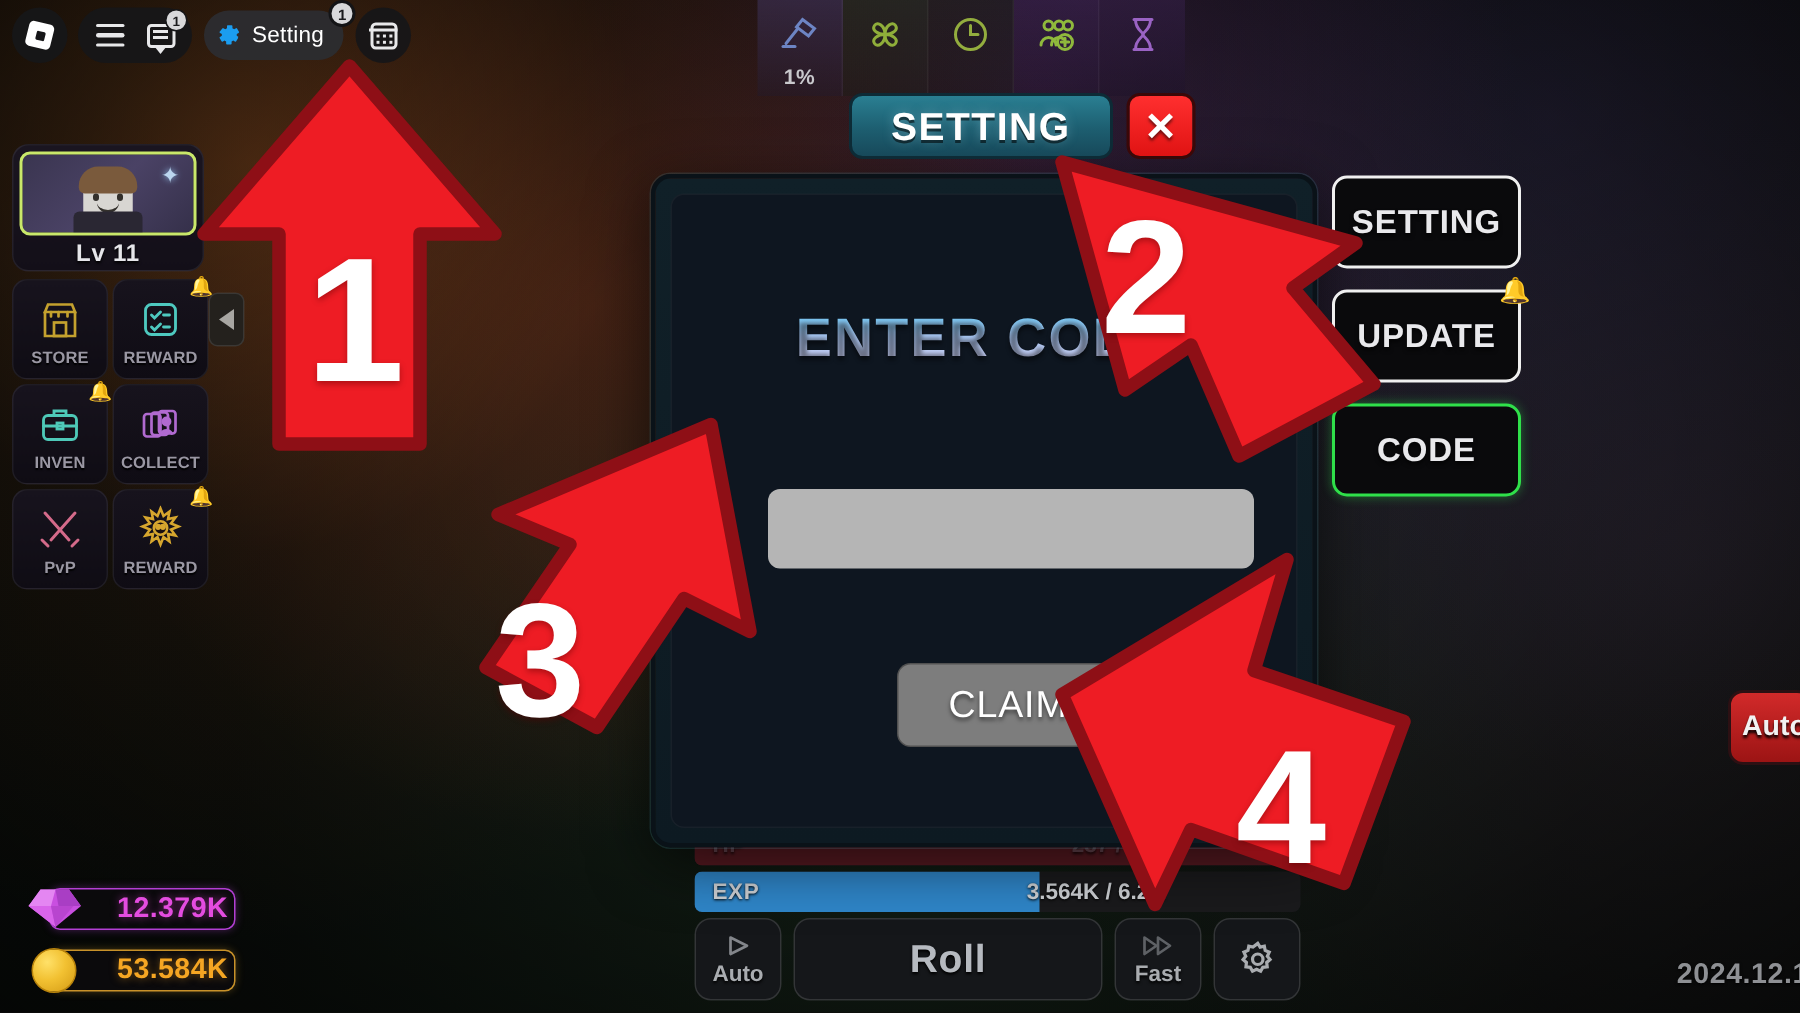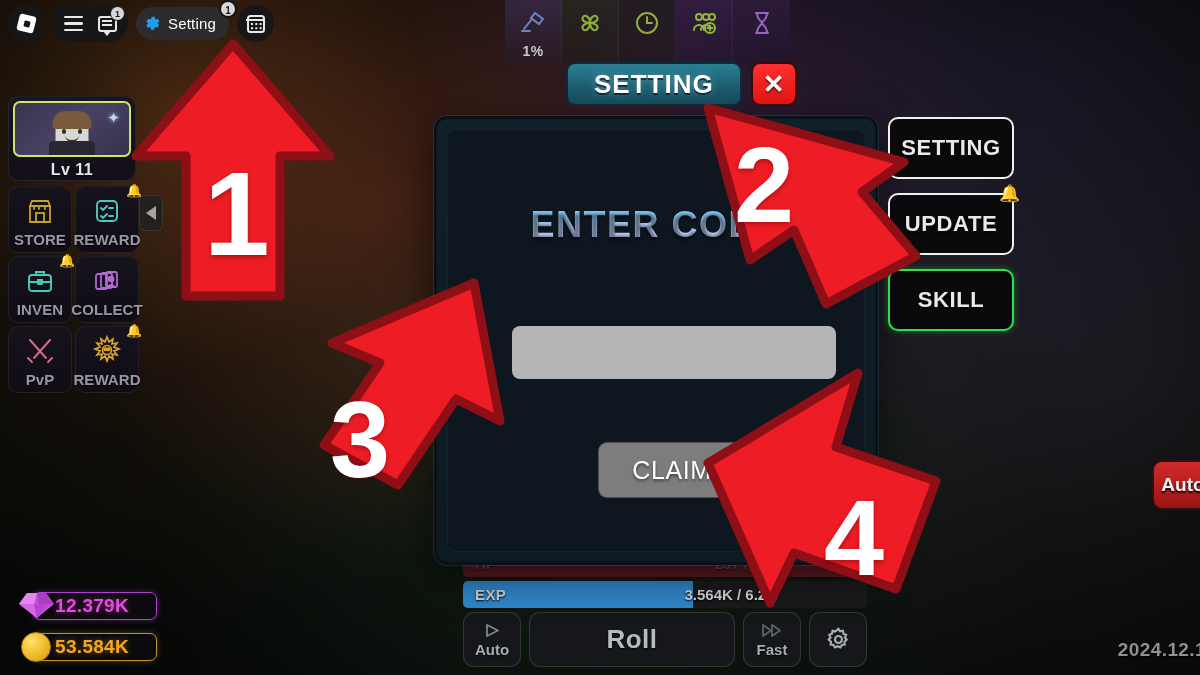--- a/index.html
+++ b/index.html
@@ -155,21 +155,21 @@
   .menu-grid { display:grid; grid-template-columns:repeat(2,64px); gap:3px; margin-top:5px; }
   .menu-cell {
     width:64px; height:67px; border-radius:10px;
     background:linear-gradient(180deg,#17131d 0%, #0f0c14 100%);
     border:1px solid rgba(255,255,255,0.065);
     position:relative;
     display:flex; flex-direction:column; align-items:center; justify-content:center; gap:1px;
   }
   .menu-ico { height:38px; display:flex; align-items:center; justify-content:center; }
   .menu-label {
-    font-size:15px; font-weight:bold; letter-spacing:.1px;
+    font-size:11px; font-weight:bold; letter-spacing:.1px;
     color:#9a97a3; text-shadow:0 1px 1px #000;
   }
   .bell {
     position:absolute; right:-2px; top:-4px; width:14px; height:15px;
     font-size:13px; line-height:15px; text-align:center;
   }
   #collapse-btn {
     position:absolute; left:139px; top:195px; width:24px; height:36px;
     background:#24211d; border:1px solid rgba(255,255,255,0.10);
     border-radius:6px; z-index:11;
@@ -181,21 +181,21 @@
     border-right:10px solid #a8a6a2;
   }
 
   
   #currencies { position:absolute; left:12px; bottom:12px; z-index:12; display:flex; flex-direction:column; gap:8px; }
   .cur-row { display:flex; align-items:center; position:relative; height:33px; }
   .cur-bar {
     height:28px; width:124px; margin-left:21px;
     border-radius:7px; background:#0b0a0c;
     display:flex; align-items:center; justify-content:flex-end;
-    padding-right:27px;
+    padding-right:4px;
   }
   .cur-bar.gem { border:1.5px solid #b33fd4; box-shadow:0 0 6px rgba(190,70,230,.35); }
   .cur-bar.coin { border:1.5px solid #c8922a; box-shadow:0 0 6px rgba(230,170,50,.3); }
   .cur-val { font-size:19px; font-weight:bold; letter-spacing:.3px; }
   .cur-val.gem { color:#e44ce0; text-shadow:0 0 6px rgba(230,70,220,.55); }
   .cur-val.coin { color:#f5a623; text-shadow:0 0 6px rgba(245,166,35,.5); }
   .gem-ico {
     position:absolute; left:6px; top:2px; width:37px; height:29px; z-index:2;
   }
   .coin-ico {
@@ -635,21 +635,21 @@
 
 <div id="right-menu">
   <div class="rm-btn white">
     <span>SETTING</span>
   </div>
   <div class="rm-btn white">
     <span>UPDATE</span>
     <div class="rm-bell">🔔</div>
   </div>
   <div class="rm-btn green">
-    <span>SKILL</span>
+    <span>CODE</span>
   </div>
 </div>
 
 <div class="anno" id="anno-1">
   <svg width="210" height="270" viewBox="0 0 210 270">
     <path d="M105 6 L202 118 L152 118 L152 258 L58 258 L58 118 L8 118 Z" fill="#ee1c24" stroke="#8e0f16" stroke-width="9" stroke-linejoin="round"></path>
   </svg>
   <span class="anno-num">1</span>
 </div>
 

